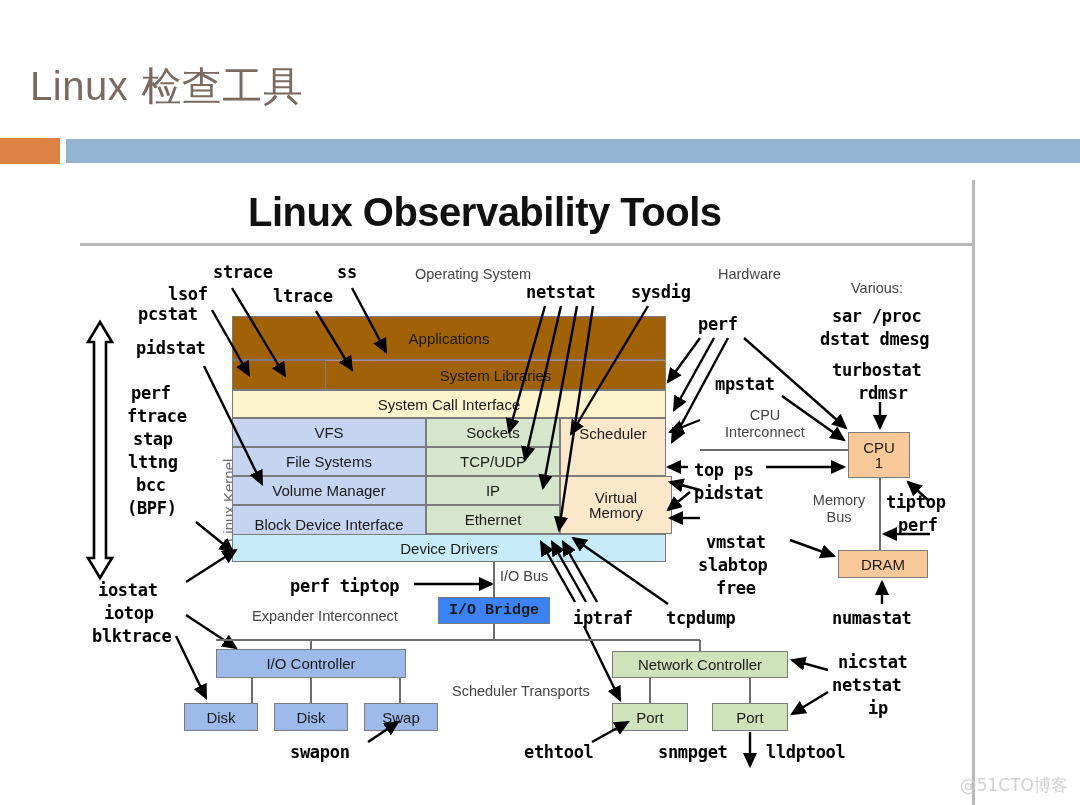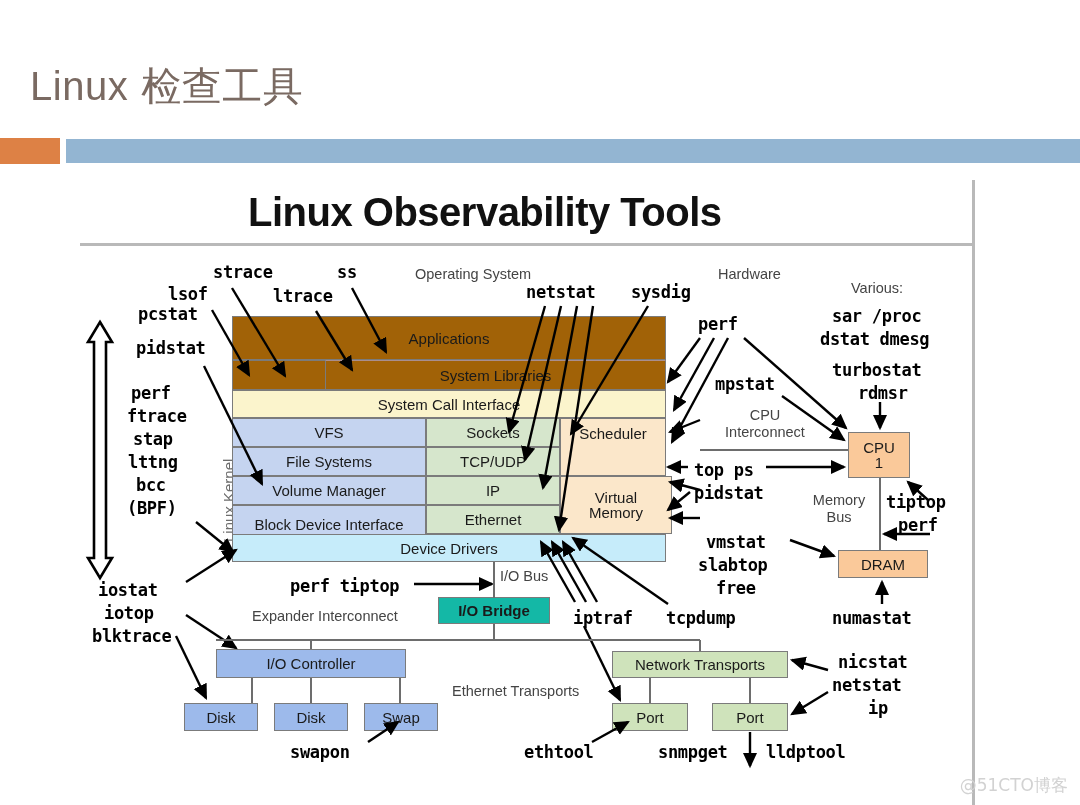--- a/index.html
+++ b/index.html
@@ -65,21 +65,21 @@
     transform-origin: 0 0; transform: rotate(-90deg);
   }
 
   
   .f-pink   { background: #a16207; }
   .f-yellow { background: #fbf4cc; }
   .f-blue   { background: #c5d4f0; }
   .f-green  { background: #d6e6cc; }
   .f-tan    { background: #fbe7ca; }
   .f-cyan   { background: #c6ecfa; }
-  .f-iob    { background: #14b8a6; }
+  .f-iob    { background: #3b82f6; font-family: Liberation Mono, monospace; }
   .f-ioctrl { background: #9dbaeb; }
   .f-disk   { background: #9dbaeb; }
   .f-net    { background: #cfe3bb; }
   .f-cpu    { background: #fac99a; }
   .f-dram   { background: #fac99a; }
 
   svg.overlay {
     position: absolute; left: 0; top: 0; width: 1080px; height: 635px;
     pointer-events: none;
   }
@@ -104,21 +104,21 @@
     <div class="hrule"></div>
     <div class="vrule"></div>
 
     <div class="note" style="left:378px; top:96px;margin-left:37px;">Operating System</div>
     <div class="note" style="left:718px; top:96px;">Hardware</div>
     <div class="note" style="left:851px; top:110px;">Various:</div>
     <div class="note" style="left:721px; top:237px; text-align:center; width:88px;">CPU<br>Interconnect</div>
     <div class="note" style="left:808px; top:322px; text-align:center; width:62px;">Memory<br>Bus</div>
     <div class="note" style="left:500px; top:398px;">I/O Bus</div>
     <div class="note" style="left:252px; top:438px;">Expander Interconnect</div>
-    <div class="note" style="left:452px; top:513px;">Ethernet Transports</div>
+    <div class="note" style="left:452px; top:513px;">Scheduler Transports</div>
     <div class="vlabel" style="left:220px; top:372px;">Linux Kernel</div>
 
     <div class="boxlabel f-pink" style="left:232px; top:146px; width:434px; height:44px;">Applications</div>
     <div class="boxlabel f-pink" style="left:325px; top:190px; width:341px; height:30px; border-top:1.3px solid #a98e8e;">System Libraries</div>
     <div class="boxlabel f-pink" style="left:232px; top:190px; width:93px; height:30px; border-right:none;"></div>
     <div class="boxlabel f-yellow" style="left:232px; top:220px; width:434px; height:28px;">System Call Interface</div>
 
     <div class="boxlabel f-blue" style="left:232px; top:277px; width:194px; height:29px;">File Systems</div>
     <div class="boxlabel f-blue" style="left:232px; top:248px; width:194px; height:29px;">VFS</div>
     <div class="boxlabel f-blue" style="left:232px; top:306px; width:194px; height:29px;">Volume Manager</div>
@@ -135,21 +135,21 @@
     <div class="boxlabel f-tan" style="left:560px; top:306px; width:112px; height:58px;">Virtual<br>Memory</div>
 
     <div class="boxlabel f-cyan" style="left:232px; top:364px; width:434px; height:28px;">Device Drivers</div>
 
     <div class="boxlabel f-iob" style="left:438px; top:427px; width:112px; height:27px; font-weight:600;">I/O Bridge</div>
     <div class="boxlabel f-ioctrl" style="left:216px; top:479px; width:190px; height:29px;">I/O Controller</div>
     <div class="boxlabel f-disk" style="left:184px; top:533px; width:74px; height:28px;">Disk</div>
     <div class="boxlabel f-disk" style="left:274px; top:533px; width:74px; height:28px;">Disk</div>
     <div class="boxlabel f-disk" style="left:364px; top:533px; width:74px; height:28px;">Swap</div>
 
-    <div class="boxlabel f-net" style="left:612px; top:481px; width:176px; height:27px;">Network Transports</div>
+    <div class="boxlabel f-net" style="left:612px; top:481px; width:176px; height:27px;">Network Controller</div>
     <div class="boxlabel f-net" style="left:612px; top:533px; width:76px; height:28px;">Port</div>
     <div class="boxlabel f-net" style="left:712px; top:533px; width:76px; height:28px;">Port</div>
 
     <div class="boxlabel f-cpu" style="left:848px; top:262px; width:62px; height:46px; flex-direction:column;">CPU<br>1</div>
     <div class="boxlabel f-dram" style="left:838px; top:380px; width:90px; height:28px;">DRAM</div>
 
     <div class="tool" style="left:168px; top:114px;">lsof</div>
     <div class="tool" style="left:138px; top:134px;">pcstat</div>
     <div class="tool" style="left:136px; top:168px;">pidstat</div>
     <div class="tool" style="left:213px; top:92px;">strace</div>

